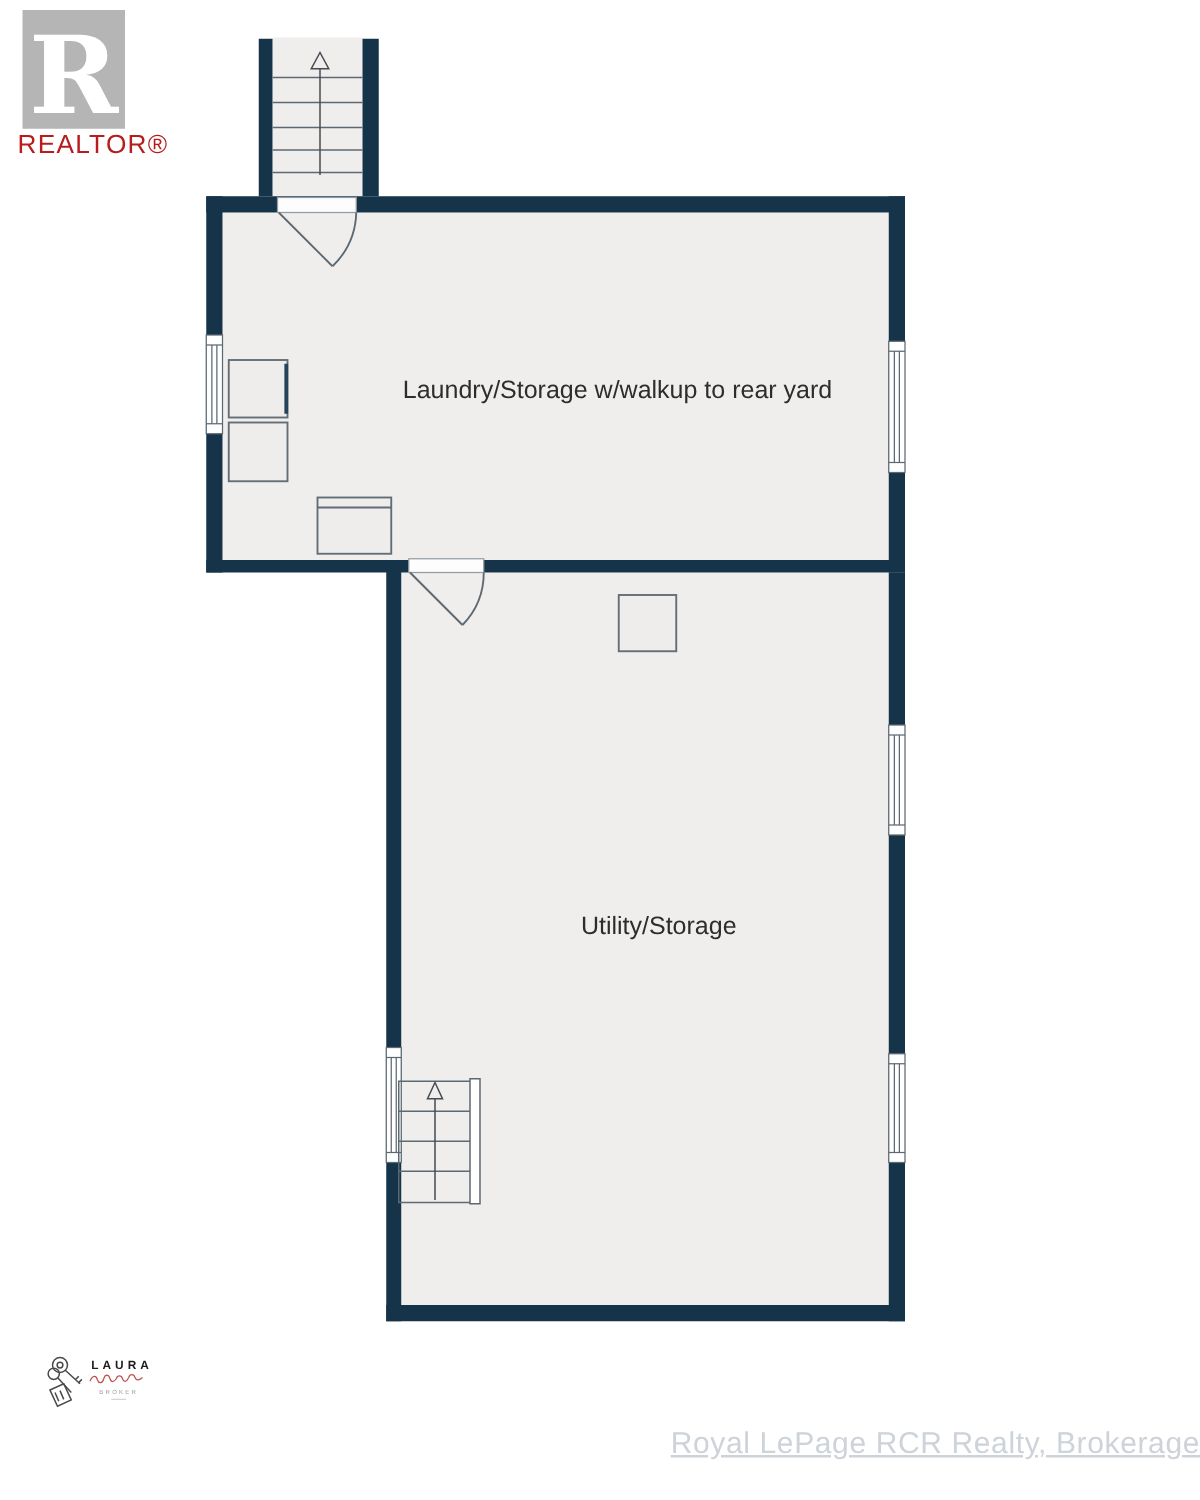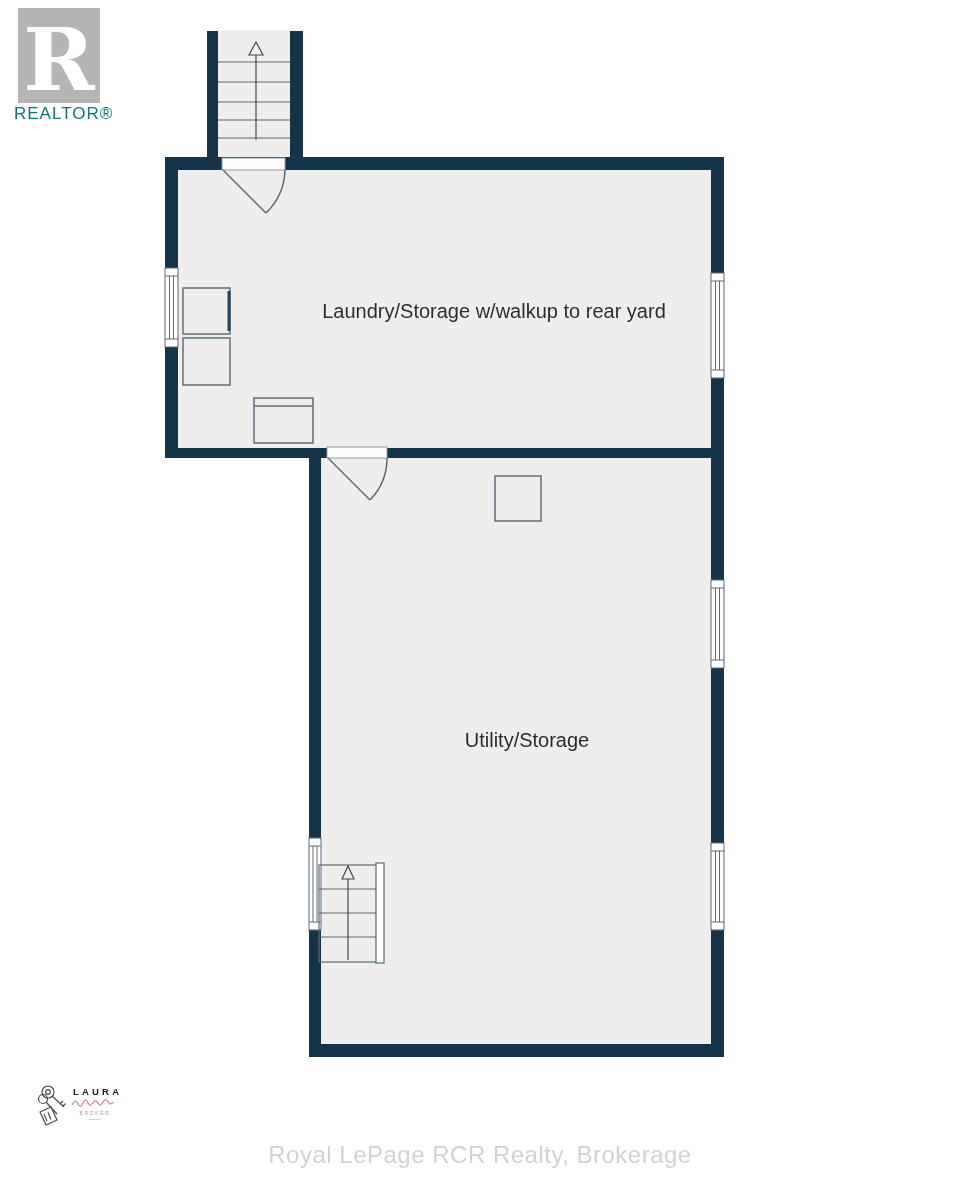--- a/index.html
+++ b/index.html
@@ -5,28 +5,28 @@
   html,body{margin:0;padding:0;background:#ffffff;}
   .canvas{
     position:relative;width:960px;height:1200px;background:#ffffff;overflow:hidden;
     font-family:"Liberation Sans", sans-serif;
   }
   .plan-svg{position:absolute;left:0;top:0;}
   
   .realtor-logo{position:absolute;left:18px;top:8px;width:82px;height:95px;background:#b5b5b5;}
   .realtor-label{
     position:absolute;left:14px;top:104px;width:120px;
-    font-size:17px;color:#0f766e;letter-spacing:1px;font-family:"Liberation Sans",sans-serif;
+    font-size:21px;color:#b91c1c;letter-spacing:1px;font-family:"Liberation Sans",sans-serif;
   }
   
   .agent-stamp{position:absolute;left:34px;top:1082px;}
   
   .watermark{
-    position:absolute;left:0;top:1141px;width:960px;text-align:center;
-    font-size:24px;color:#cdd3d8;letter-spacing:0.5px;z-index:1;
+    position:absolute;left:0;top:1141px;width:960px;text-align:right;
+    font-size:24px;color:#cdd3d8;letter-spacing:0.5px;z-index:1;text-decoration:underline;
   }
   .disclaimer{
     position:absolute;left:98px;top:1159px;font-size:17px;line-height:22px;
     color:#20303f;z-index:2;
   }
 </style>
 </head>
 <body>
 
 <div class="canvas">

